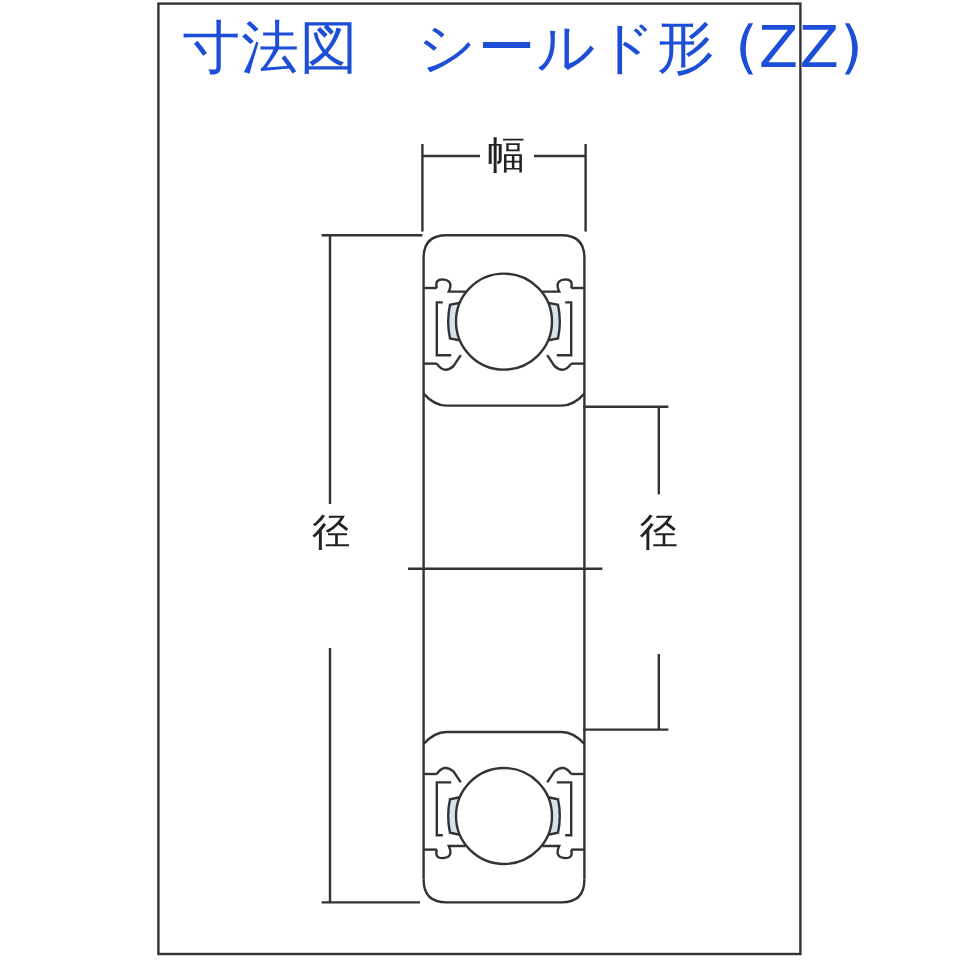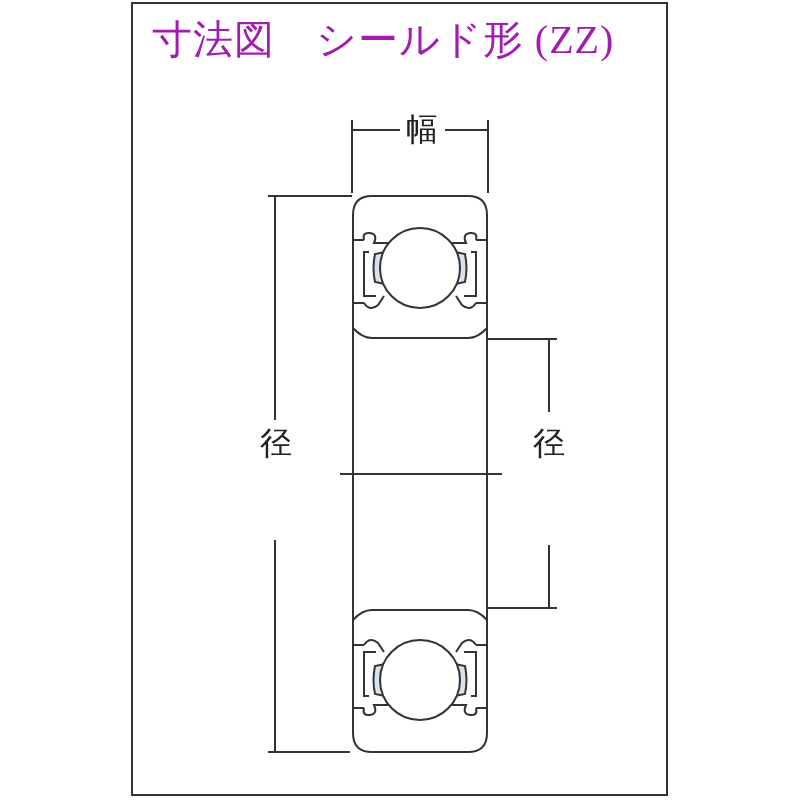--- a/index.html
+++ b/index.html
@@ -1,21 +1,21 @@
 <!DOCTYPE html>
 <html><head>
 <meta charset="utf-8">
 <style>
   html, body { margin:0; padding:0; background:#ffffff; }
   body { width:800px; height:800px; position:relative; overflow:hidden;
          font-family:"DejaVu Sans", "Liberation Sans", sans-serif; }
   .frame { position:absolute; left:131px; top:2px; width:537px; height:794px;
            border:2px solid #333; box-sizing:border-box; background:#fff; }
-  .title { position:absolute; left:152px; top:16px; font-size:40px; color:#a21caf;
-           letter-spacing:1px; white-space:pre; line-height:48px;font-family:Liberation Serif, serif; }
+  .title { position:absolute; left:152px; top:16px; font-size:48px; color:#1d4ed8;
+           letter-spacing:1px; white-space:pre; line-height:48px; }
   svg.drawing { position:absolute; left:0; top:0; }
   .vlabel { position:absolute; font-size:32px; color:#222; width:40px;
             text-align:center; line-height:38px; background:#fff; }
   .hlabel { position:absolute; font-size:32px; color:#222; background:#fff;
             line-height:36px; padding:0 4px; }
 </style>
 </head>
 <body>
 
 <div class="frame"></div>

